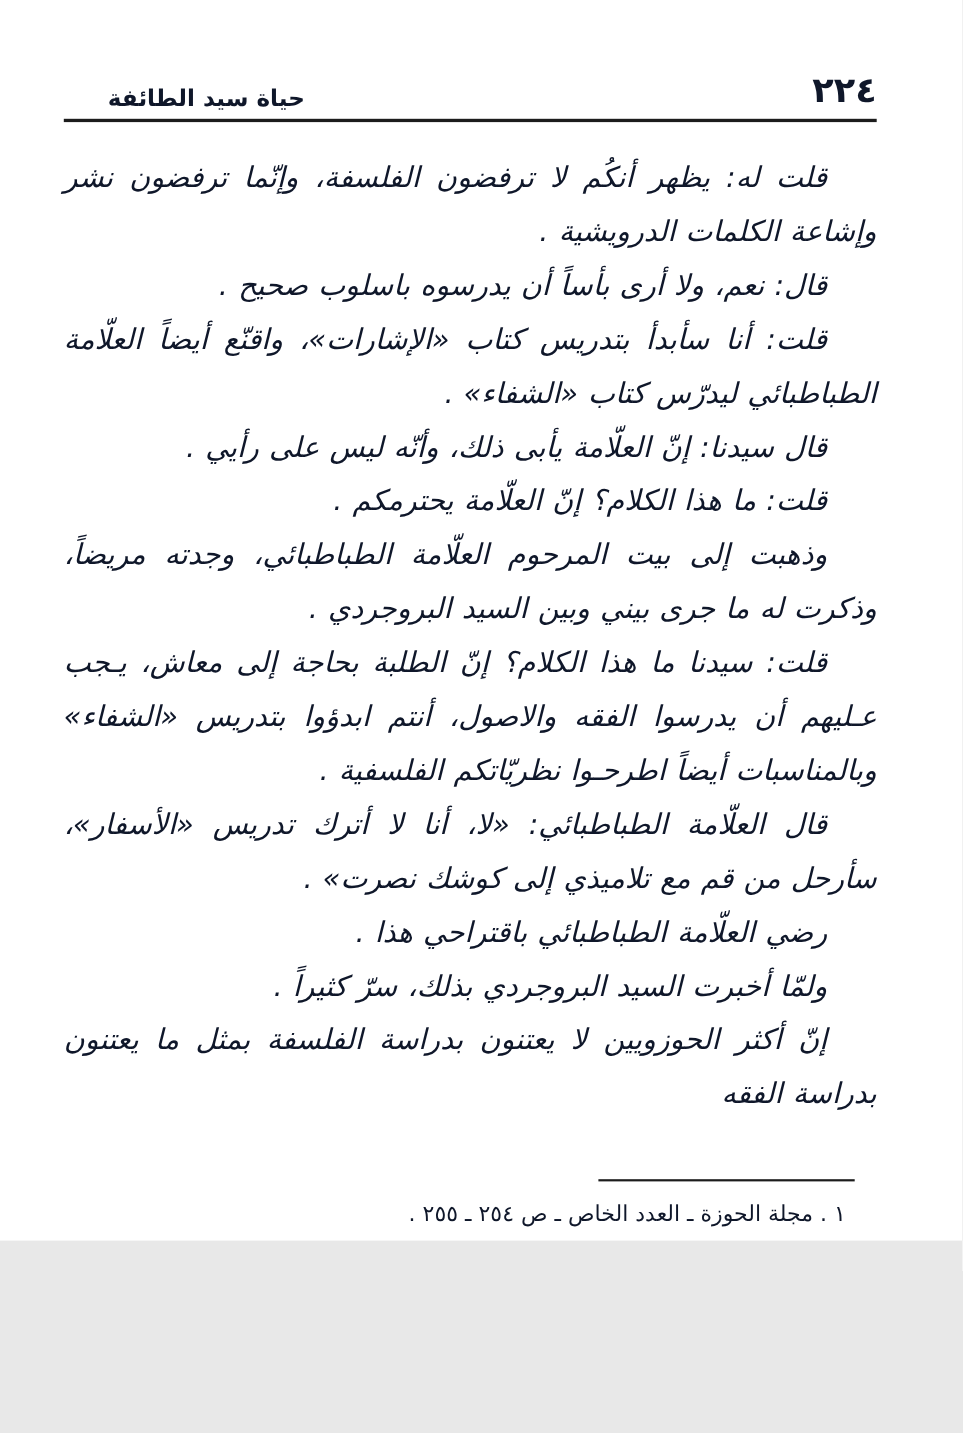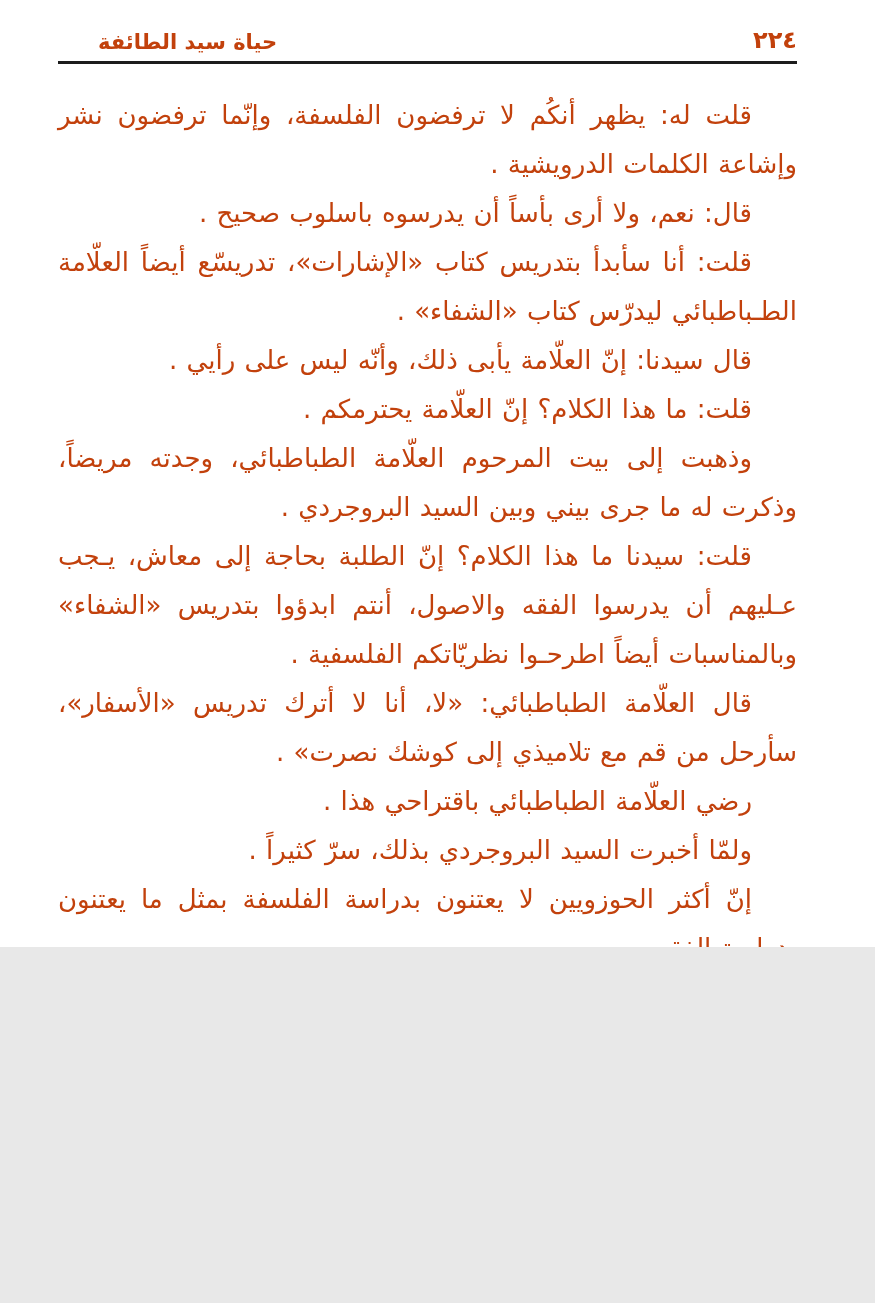--- a/index.html
+++ b/index.html
@@ -1,23 +1,23 @@
 <!DOCTYPE html>
 <html lang="ar"><head>
 <meta charset="utf-8">
 <style>
   html, body { margin: 0; padding: 0; background: #e8e8e8; }
   .page {
     position: relative;
     width: 875px;
-    height: 947px;
+    height: 1128px;
     margin: 0 auto;
     box-sizing: border-box;
     background: #ffffff;
-    color: #c2410c;
+    color: #0f172a;
     font-family: "DejaVu Sans", sans-serif;
     padding: 26px 78px 0 58px;
     overflow: hidden;
   }
   
   .page-header {
     display: flex;
     direction: ltr;
     justify-content: space-between;
     align-items: flex-end;
@@ -25,40 +25,42 @@
   }
   .book-title {
     font-weight: bold;
     font-size: 21px;
     margin-left: 40px;
     direction: rtl;
     letter-spacing: 0.5px;
   }
   .page-number {
     font-weight: bold;
-    font-size: 24px;
+    font-size: 32px;
     direction: rtl;
+    margin-top: 37px;
   }
   .header-rule {
     border: 0;
     border-top: 3px solid #1c1c1c;
     margin: 0;
   }
   
   .body-text {
     direction: rtl;
     text-align: justify;
     padding-top: 27px;
   }
   .para {
     margin: 0;
     text-indent: 45px;
     font-size: 26px;
     line-height: 49px;
     word-spacing: 1px;
+    font-style: italic;
   }
   .footnote-ref {
     font-size: 15px;
     line-height: 0;
     vertical-align: 9px;
   }
   
   .footnote-area {
     direction: rtl;
     margin-top: 52px;
@@ -84,21 +86,21 @@
   <header class="page-header">
     <span class="book-title">حياة سيد الطائفة</span>
     <span class="page-number">٢٢٤</span>
   </header>
 
   <hr class="header-rule">
 
   <main class="body-text" id="paragraphs">
       <p class="para">قلت له: يظهر أنكُم لا ترفضون الفلسفة، وإنّما ترفضون نشر وإشاعة الكلمات الدرويشية .</p>
       <p class="para">قال: نعم، ولا أرى بأساً أن يدرسوه باسلوب صحيح .</p>
-      <p class="para">قلت: أنا سأبدأ بتدريس كتاب «الإشارات»، تدريسّع أيضاً العلّامة الطـباطبائي ليدرّس كتاب «الشفاء» .</p>
+      <p class="para">قلت: أنا سأبدأ بتدريس كتاب «الإشارات»، واقنّع أيضاً العلّامة الطباطبائي ليدرّس كتاب «الشفاء» .</p>
       <p class="para">قال سيدنا: إنّ العلّامة يأبى ذلك، وأنّه ليس على رأيي .</p>
       <p class="para">قلت: ما هذا الكلام؟ إنّ العلّامة يحترمكم .</p>
       <p class="para">وذهبت إلى بيت المرحوم العلّامة الطباطبائي، وجدته مريضاً، وذكرت له ما جرى بيني وبين السيد البروجردي .</p>
       <p class="para">قلت: سيدنا ما هذا الكلام؟ إنّ الطلبة بحاجة إلى معاش، يـجب عـليهم أن يدرسوا الفقه والاصول، أنتم ابدؤوا بتدريس «الشفاء» وبالمناسبات أيضاً اطرحـوا نظريّاتكم الفلسفية .</p>
       <p class="para">قال العلّامة الطباطبائي: «لا، أنا لا أترك تدريس «الأسفار»، سأرحل من قم مع تلاميذي إلى كوشك نصرت» .</p>
       <p class="para">رضي العلّامة الطباطبائي  باقتراحي هذا .</p>
       <p class="para">ولمّا أخبرت السيد البروجردي بذلك، سرّ كثيراً .</p>
       <p class="para">إنّ أكثر الحوزويين لا يعتنون بدراسة الفلسفة بمثل ما يعتنون بدراسة الفقه</p>
     </main>
 

